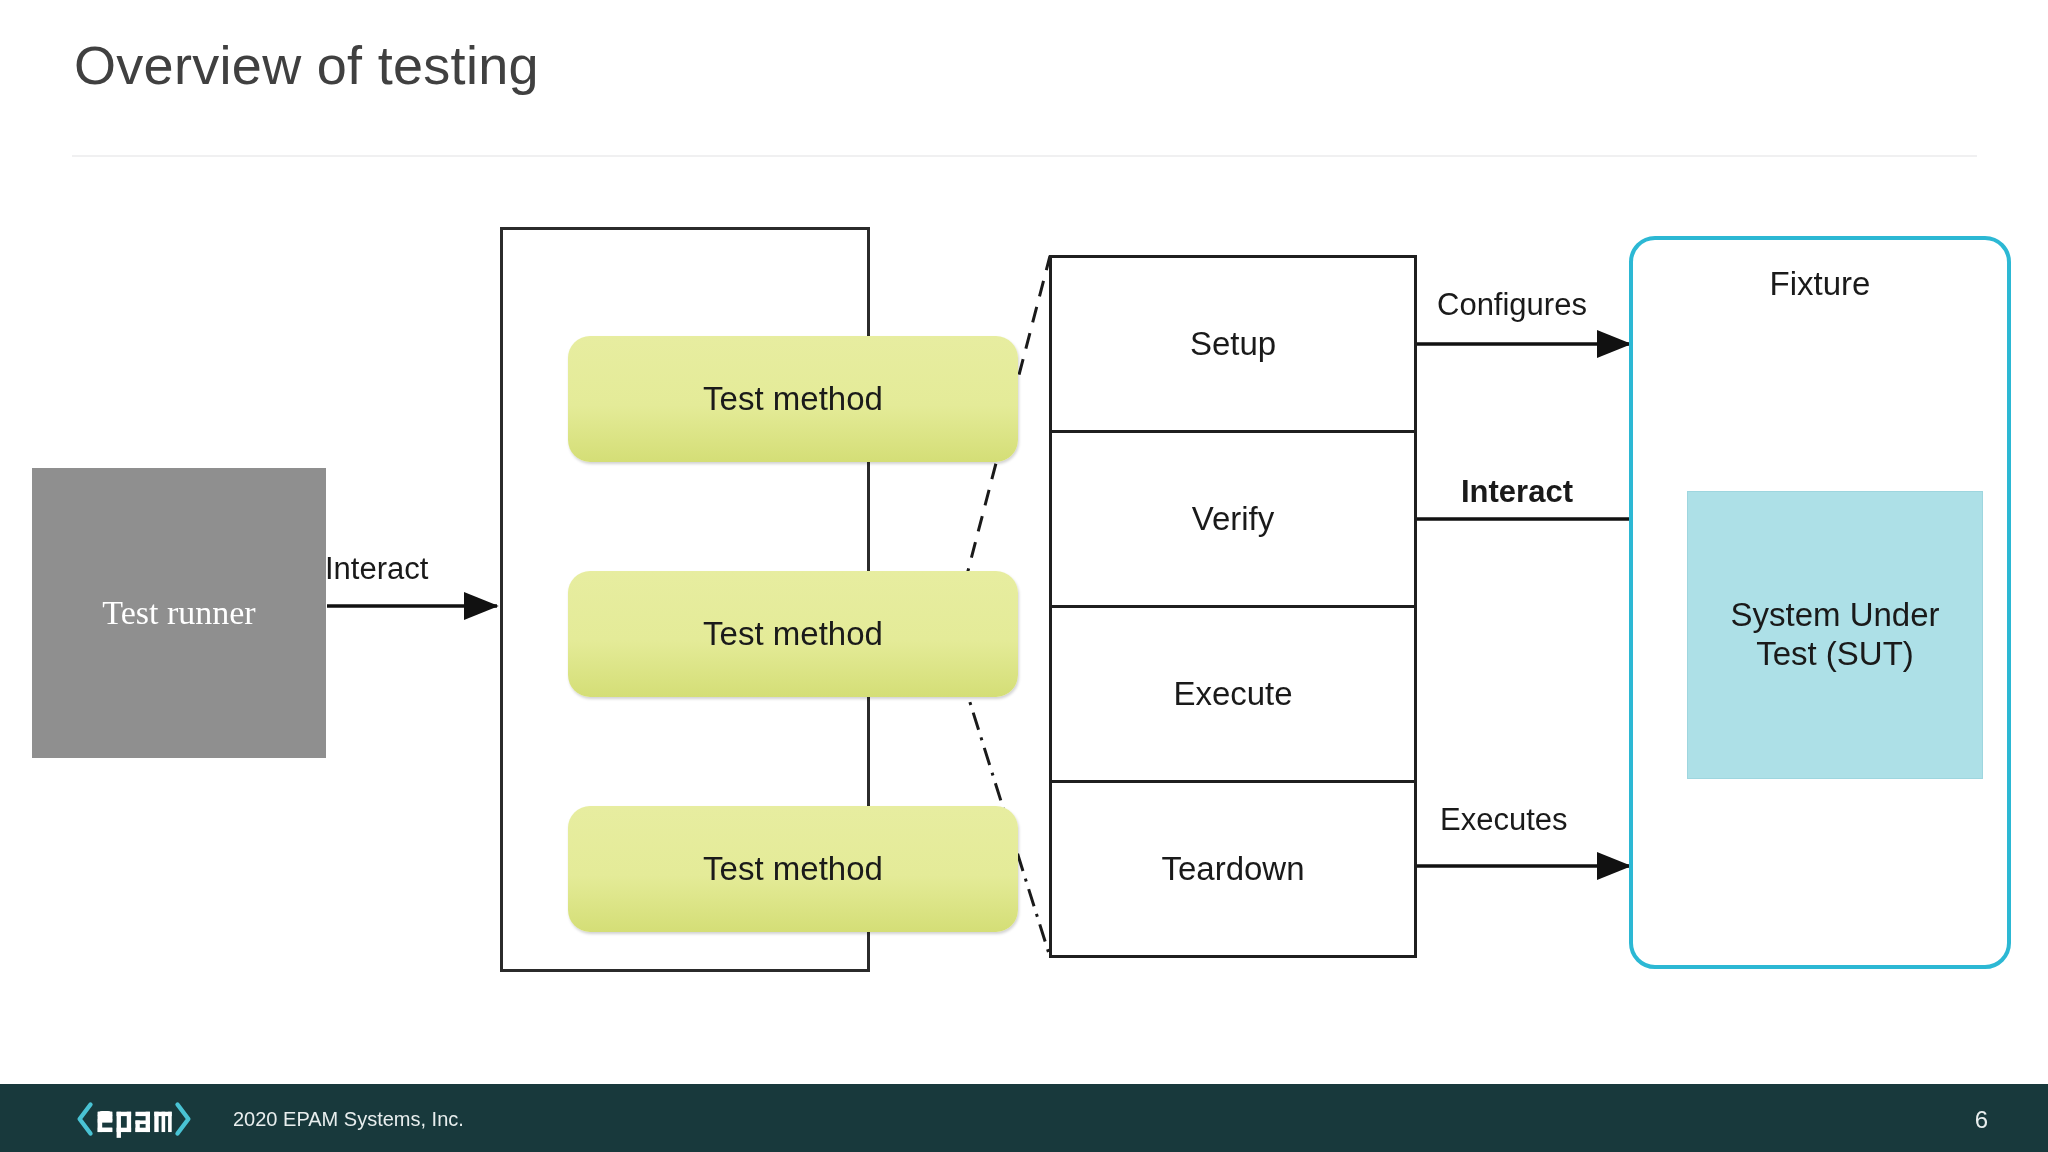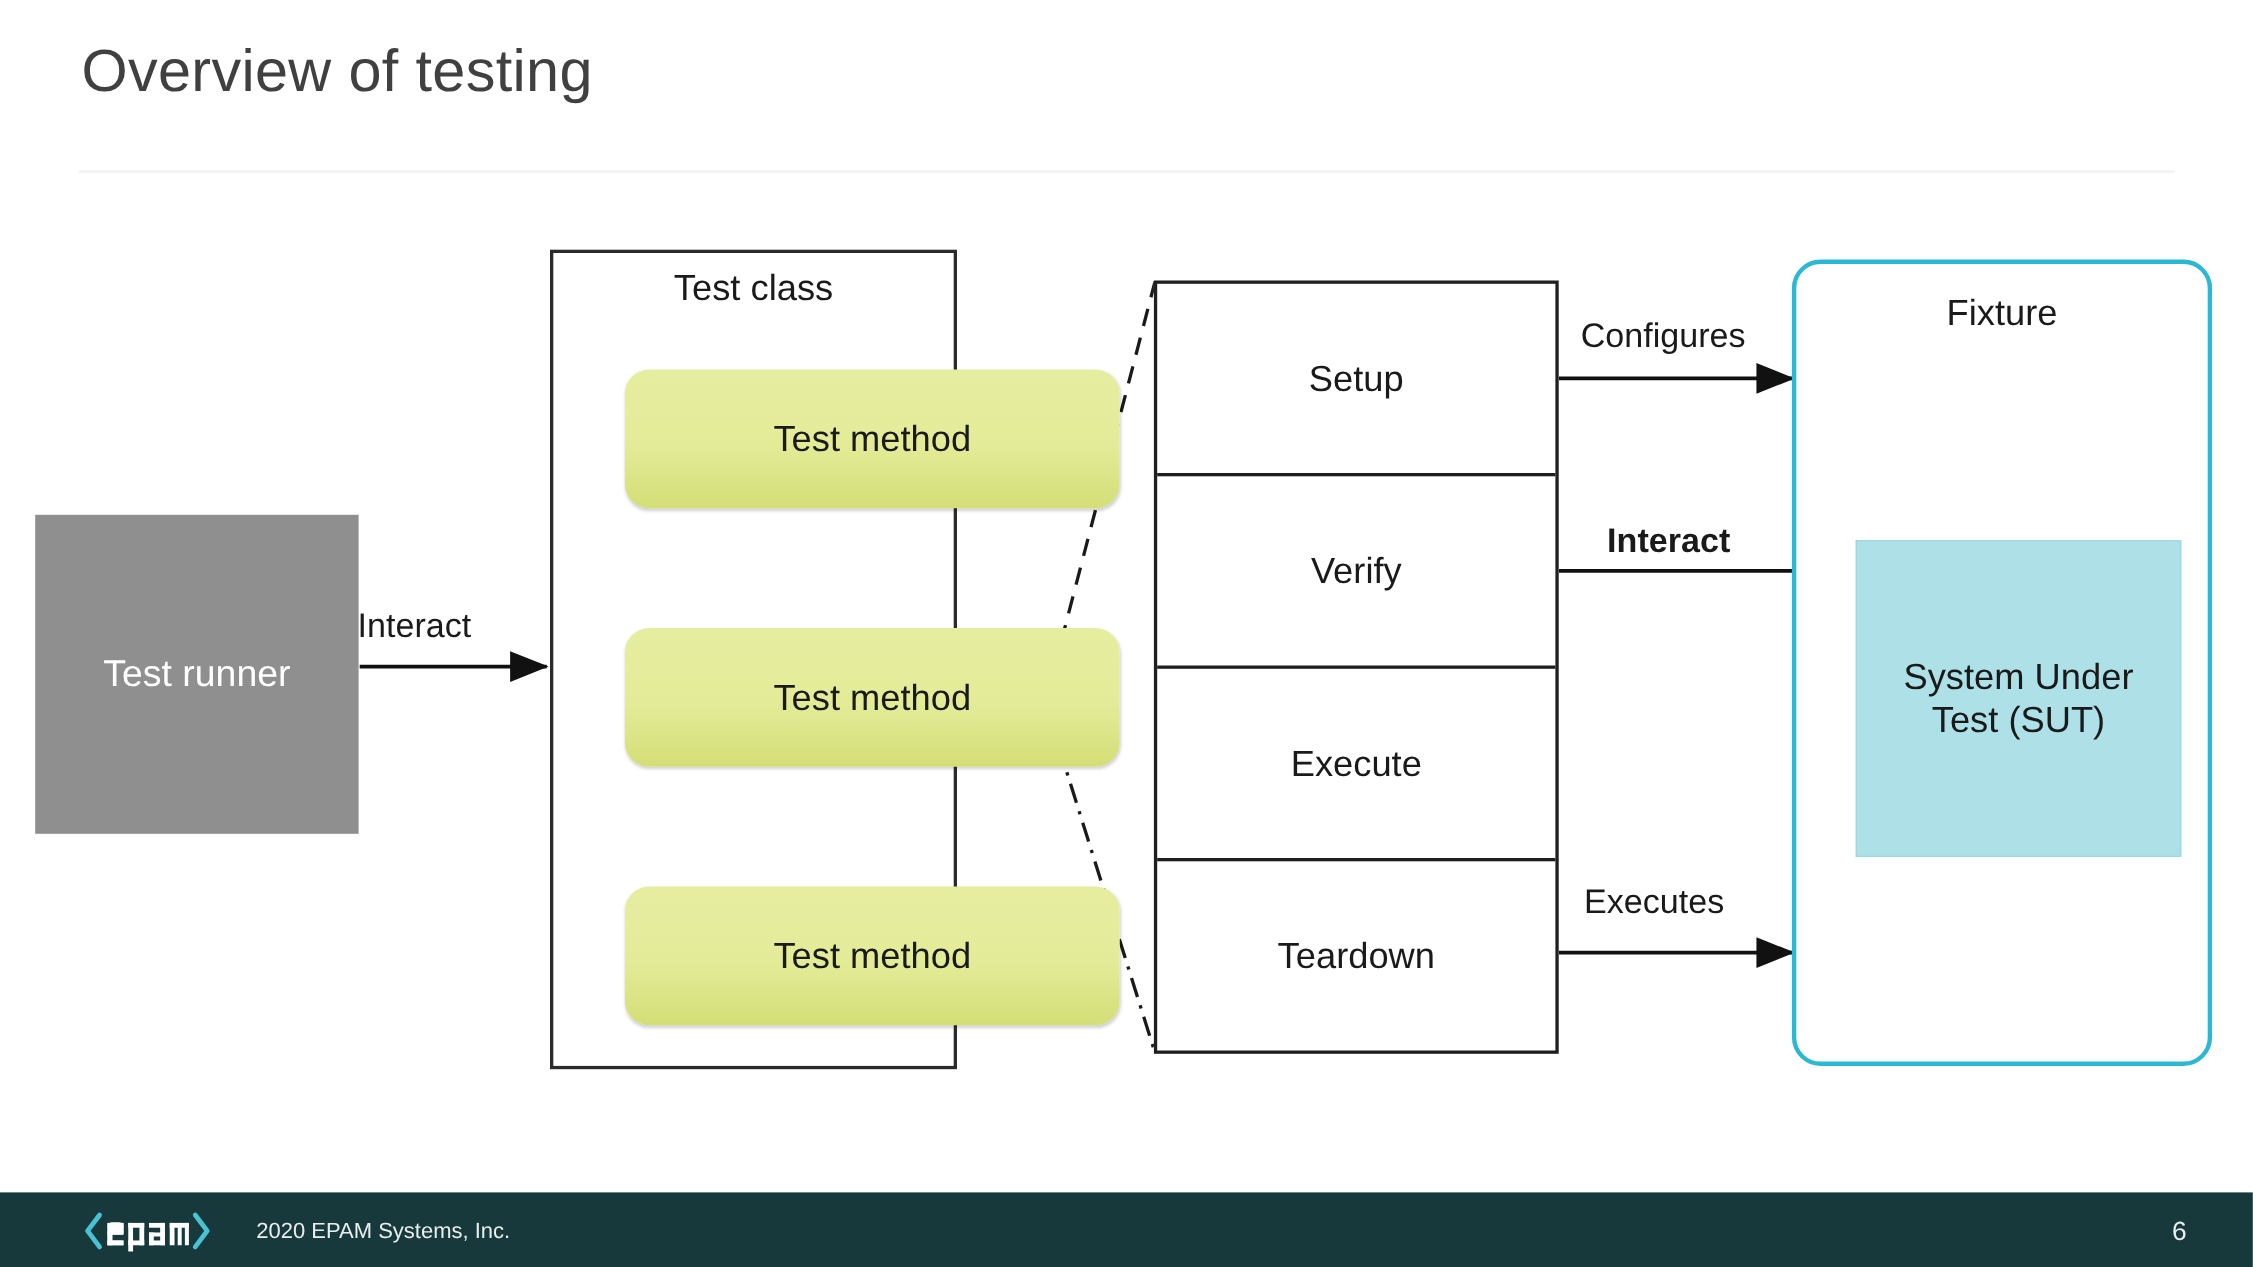--- a/index.html
+++ b/index.html
@@ -59,20 +59,21 @@
     width: 294px;
     height: 290px;
     background: #8f8f8f;
     display: flex;
     align-items: center;
     justify-content: center;
   }
   #test-runner-box .box-label {
     color: #ffffff;
     font-size: 34px;
+    font-family: Liberation Serif, serif;
   }
 
   
   #test-class-box {
     position: absolute;
     left: 500px;
     top: 227px;
     width: 370px;
     height: 745px;
     border: 3px solid #2b2b2b;
@@ -250,21 +251,20 @@
 
     <line x1="1417" y1="866" x2="1630" y2="866" stroke="#111111" stroke-width="3.5" marker-end="url(#arrowhead)"></line>
   </svg>
 
   <div id="test-runner-box">
     <span class="box-label">Test runner</span>
   </div>
   <div class="edge-label" id="label-executes">Interact</div>
 
   <div id="test-class-box"></div>
-  <div id="test-class-title">Test class</div>
 
   <div class="test-method-box" id="test-method-1">
     <span class="box-label">Test method</span>
   </div>
   <div class="test-method-box" id="test-method-2">
     <span class="box-label">Test method</span>
   </div>
   <div class="test-method-box" id="test-method-3">
     <span class="box-label">Test method</span>
   </div>

